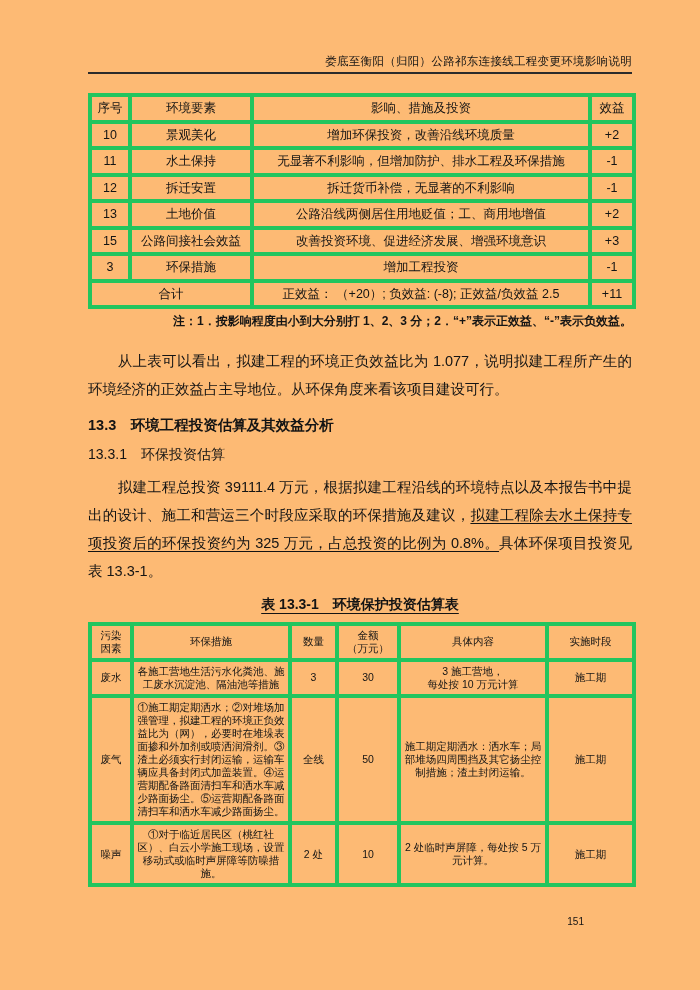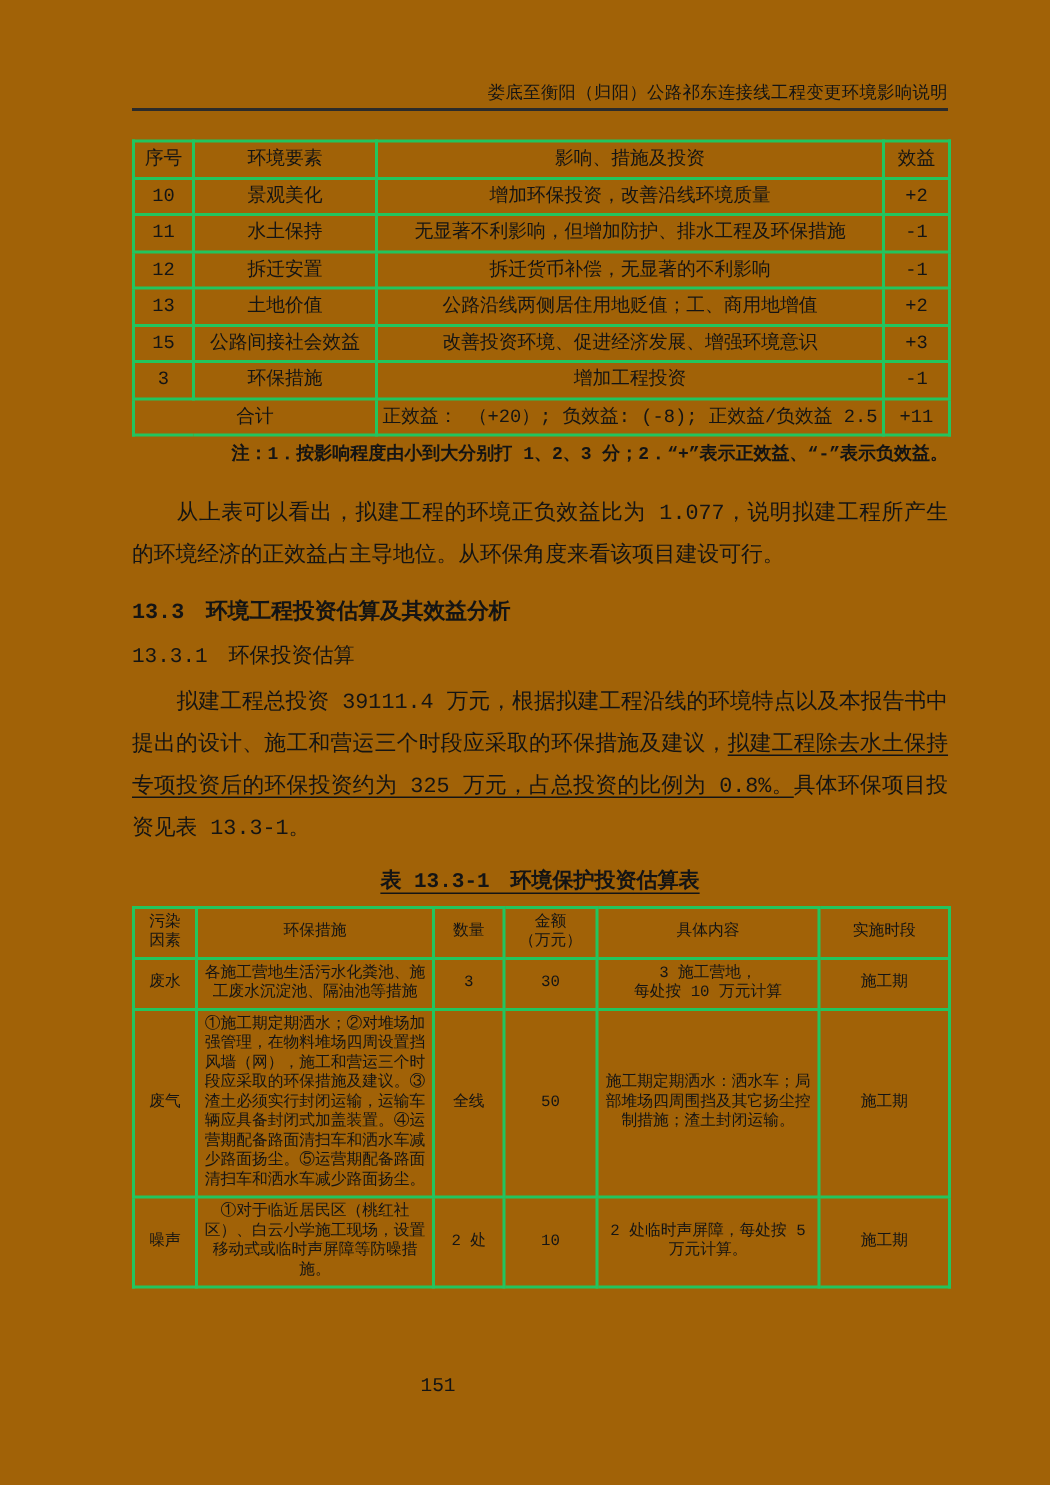--- a/index.html
+++ b/index.html
@@ -1,49 +1,49 @@
 <!DOCTYPE html>
 <html><head>
 <meta charset="utf-8">
 <style>
   html,body { margin:0; padding:0; background:#888; }
   .page {
-    width:700px; height:990px; margin:0 auto; background:#a16207;
+    width:700px; height:990px; margin:0 auto; background:#fdba74;
     position:relative; overflow:hidden;
-    font-family:Liberation Mono, monospace;
+    font-family:Liberation Sans, sans-serif;
     color:#141414;
   }
   .content { position:absolute; left:88px; top:0; width:544px; }
 
   .doc-header { margin-top:54px; text-align:right; font-size:11.5px; letter-spacing:0.3px; }
   .header-rule { height:2px; background:#2b2b2b; margin-top:3px; }
 
   table { border-collapse:collapse; width:544px; table-layout:fixed; }
-  td, th { border:2px solid #22c55e; text-align:center; vertical-align:middle; font-weight:normal; }
+  td, th { border:4px solid #22c55e; text-align:center; vertical-align:middle; font-weight:normal; }
 
   .t1 { margin-top:19px; font-size:12.5px; }
   .t1 td { padding:3px 2px; line-height:1.32; }
 
   .note { font-weight:bold; font-size:12px; margin-top:4px; line-height:1.4;text-align:right; }
 
   .para { font-size:14.5px; line-height:28px; text-align:justify; text-indent:2.05em; margin:0; }
   .p1 { margin-top:17px; }
   .h-main { font-size:14.5px; font-weight:bold; margin-top:13px; }
   .h-sub  { font-size:14px; margin-top:11px; }
   .p2 { margin-top:9px; }
   .u-seg { text-decoration:underline; text-underline-offset:3px; }
 
   .table-title { text-align:center; font-size:14px; font-weight:bold; margin-top:11px; }
   .table-title .u-seg { text-underline-offset:4px; }
 
   .t2 { margin-top:8px; font-size:10.5px; }
   .t2 td { padding:3px 3px; line-height:1.24; }
   .pre { white-space:pre-line; }
 
-  .page-number { position:absolute; left:0; width:584px; top:916px; text-align:center; font-size:13px; color:#141414; }
+  .page-number { position:absolute; left:0; width:584px; top:916px; text-align:right; font-size:10px; color:#141414; }
 </style>
 </head>
 <body>
 
 <div class="page">
   <div class="content">
 
     <div class="doc-header">娄底至衡阳（归阳）公路祁东连接线工程变更环境影响说明</div>
     <div class="header-rule"></div>
 
@@ -140,21 +140,21 @@
         <td>废水</td>
         <td>各施工营地生活污水化粪池、施工废水沉淀池、隔油池等措施</td>
         <td>3</td>
         <td>30</td>
         <td class="pre">3 施工营地，
 每处按 10 万元计算</td>
         <td>施工期</td>
       </tr>
       <tr>
         <td>废气</td>
-        <td>①施工期定期洒水；②对堆场加强管理，在物料堆场四周设置挡风墙（网），施工和营运三个时段应采取的环保措施及建议。③渣土必须实行封闭运输，运输车辆应具备封闭式加盖装置。④运营期配备路面清扫车和洒水车减少路面扬尘。⑤运营期配备路面清扫车和洒水车减少路面扬尘。</td>
+        <td>①施工期定期洒水；②对堆场加强管理，拟建工程的环境正负效益比为（网），必要时在堆垛表面掺和外加剂或喷洒润滑剂。③渣土必须实行封闭运输，运输车辆应具备封闭式加盖装置。④运营期配备路面清扫车和洒水车减少路面扬尘。⑤运营期配备路面清扫车和洒水车减少路面扬尘。</td>
         <td>全线</td>
         <td>50</td>
         <td>施工期定期洒水：洒水车；局部堆场四周围挡及其它扬尘控制措施；渣土封闭运输。</td>
         <td>施工期</td>
       </tr>
       <tr>
         <td>噪声</td>
         <td>①对于临近居民区（桃红社区）、白云小学施工现场，设置移动式或临时声屏障等防噪措施。</td>
         <td>2 处</td>
         <td>10</td>

